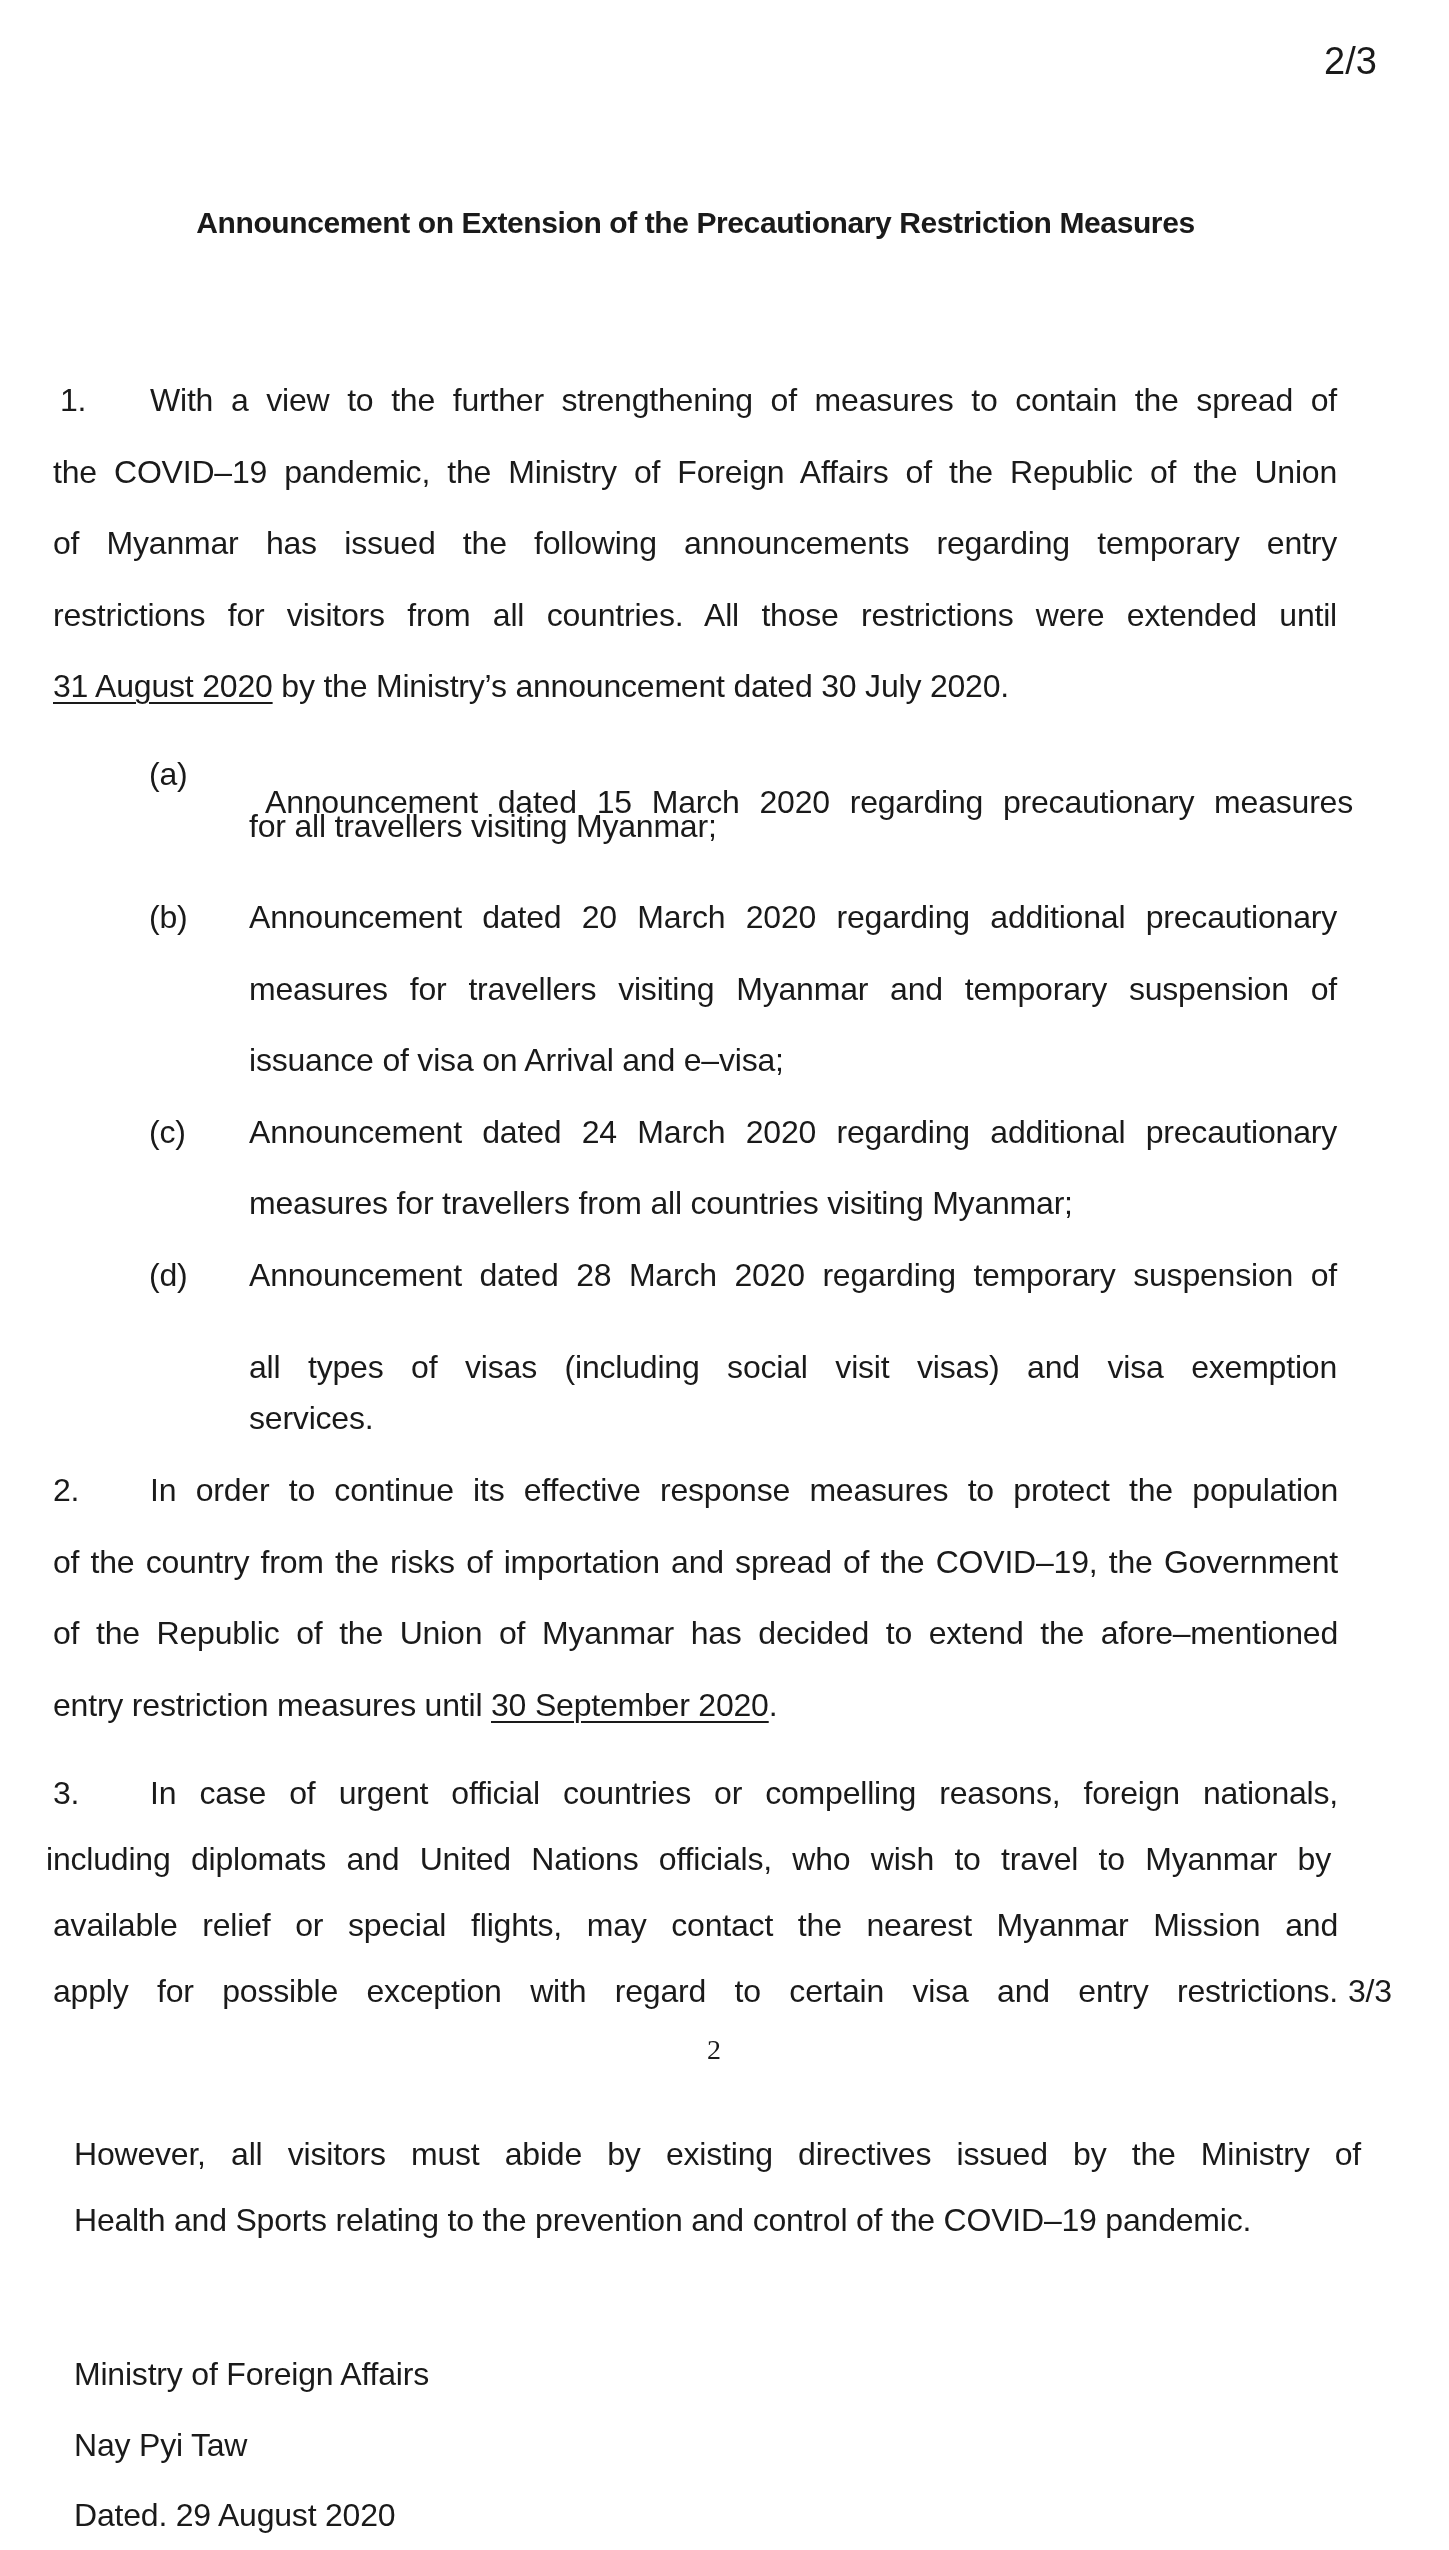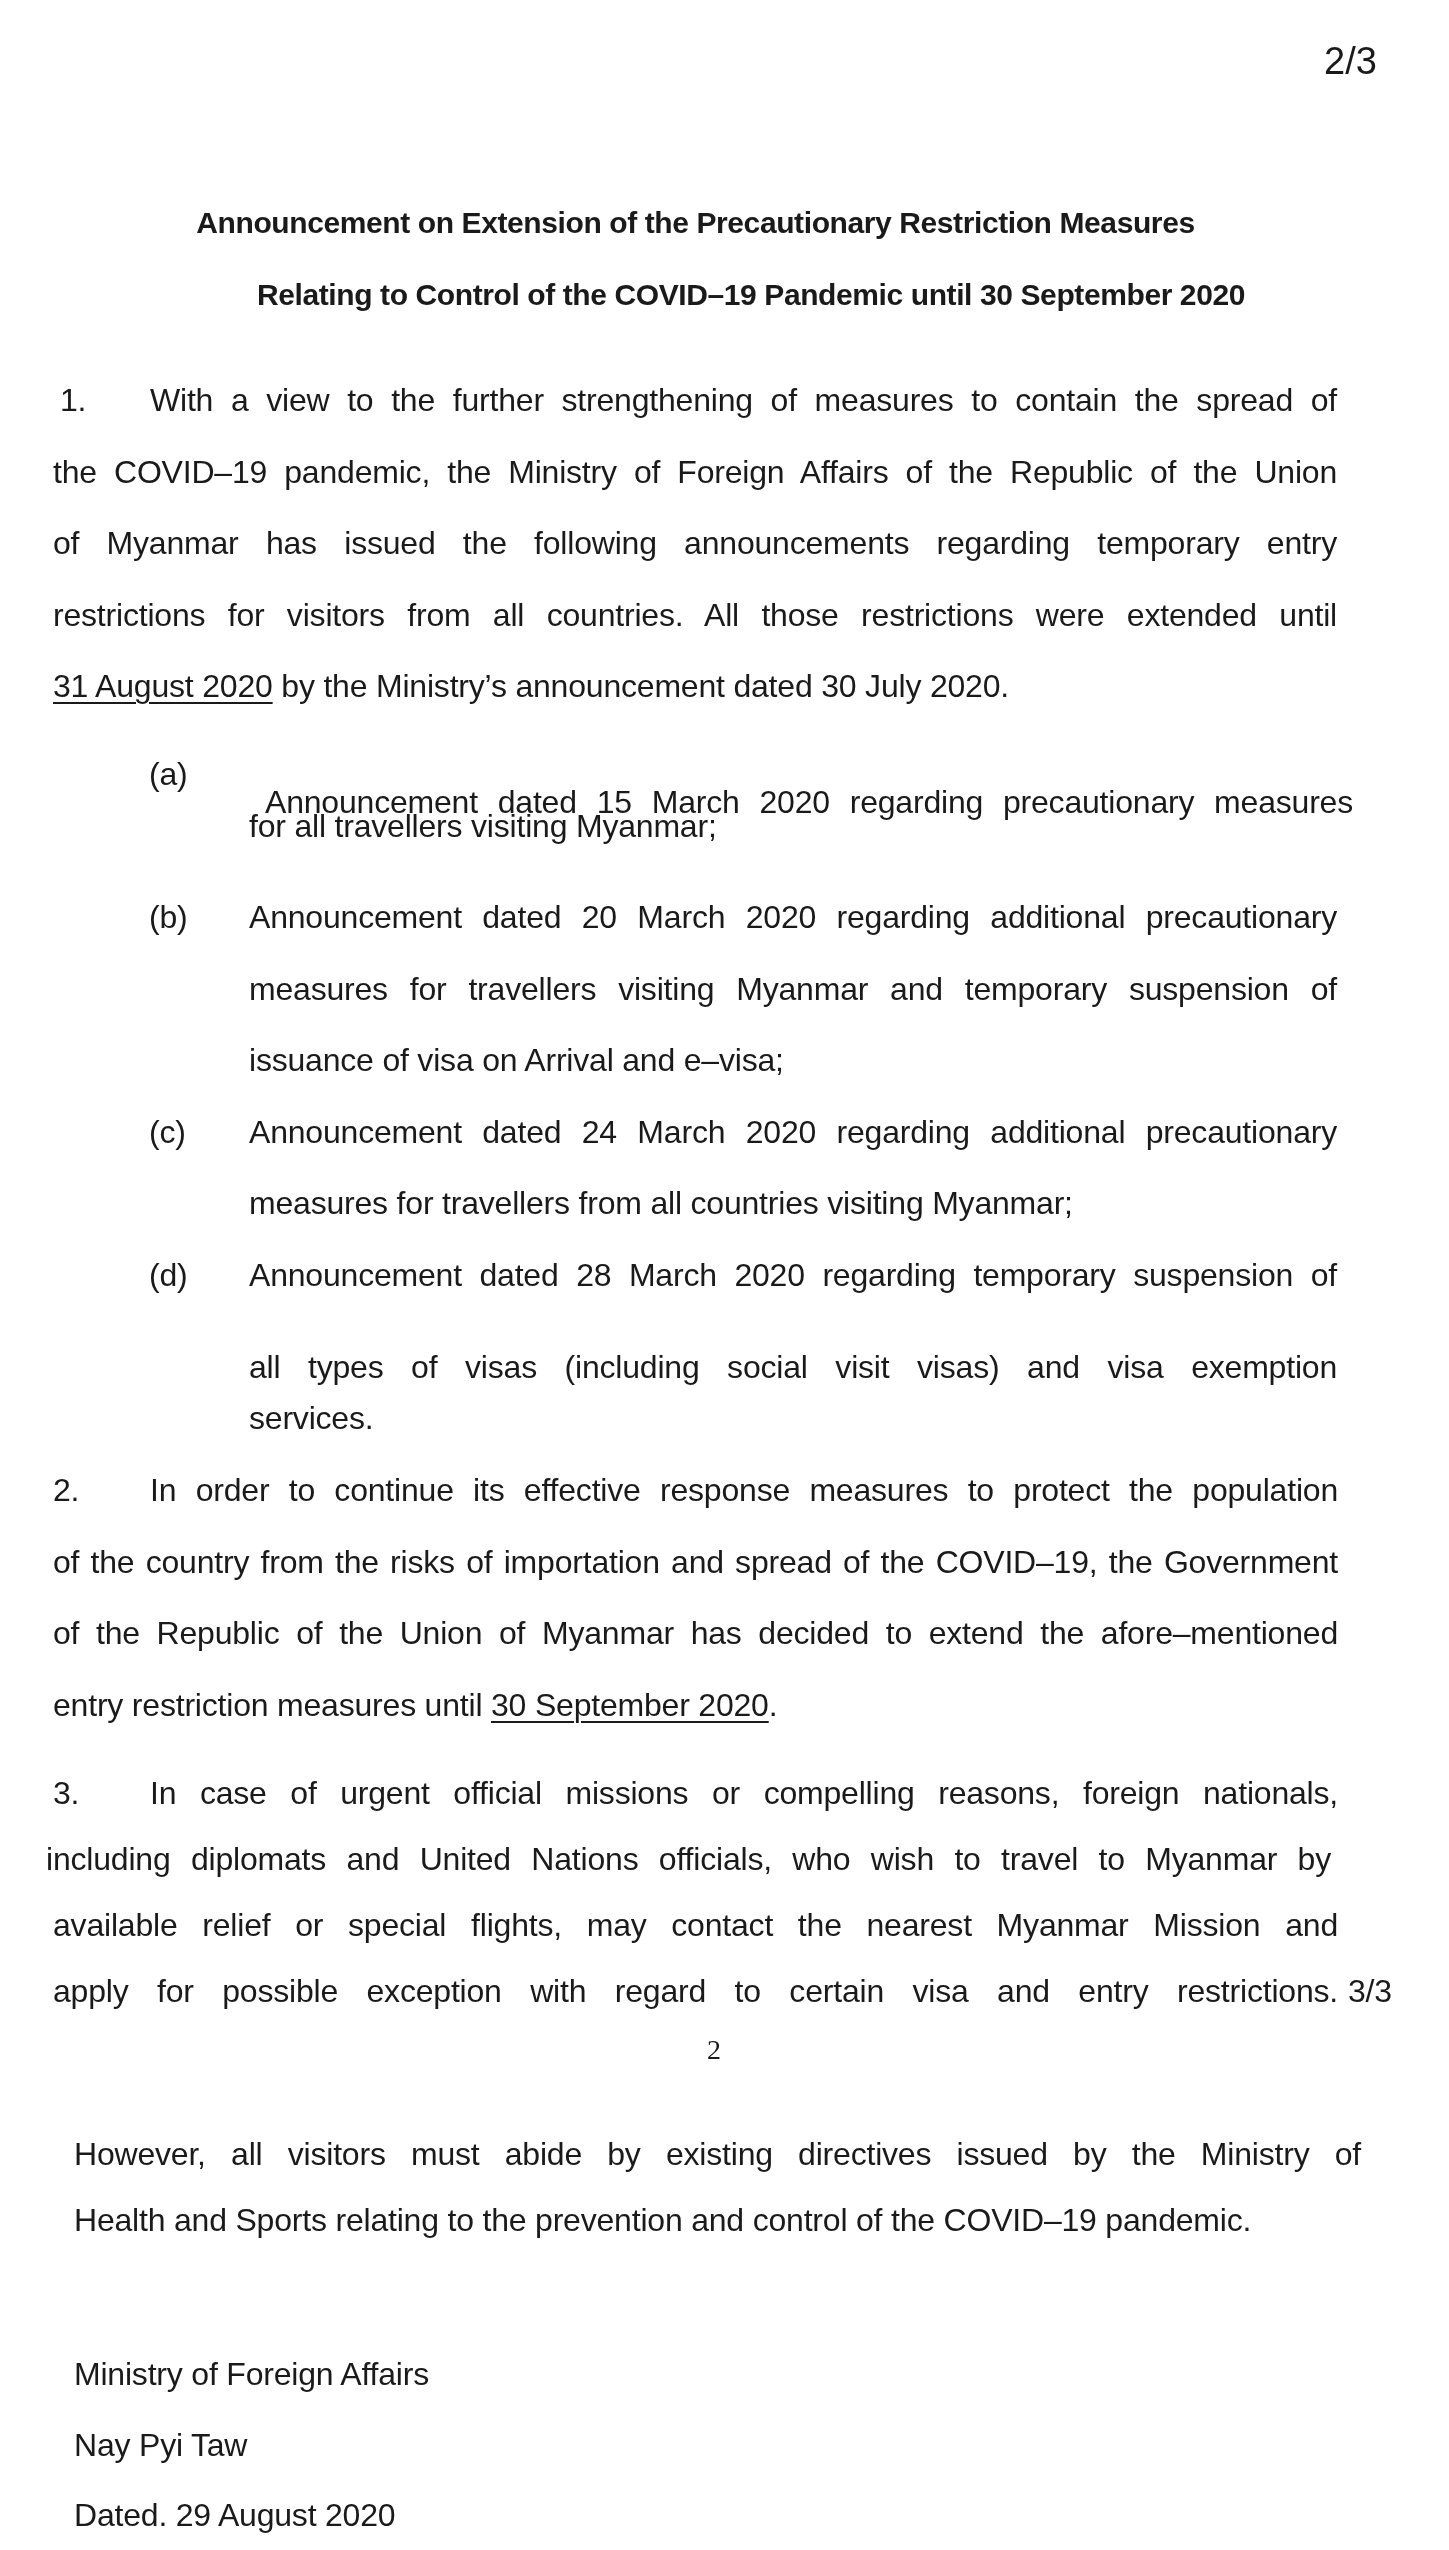--- a/index.html
+++ b/index.html
@@ -14,21 +14,20 @@
   .serif { font-family: "Liberation Serif", "DejaVu Serif", serif; }
 </style>
 </head>
 <body>
 
 <div class="page">
 
   <div class="abs" style="left:1324px; top:42px; font-size:38px; line-height:38px;">2/3</div>
 
   <div class="abs title" style="left:160px; top:204px; width:1071px; text-align:center;">Announcement on Extension of the Precautionary Restriction Measures</div>
-  <div class="abs title" style="left:212px; top:276px; width:1078px; text-align:center;">Relating to Control of the COVID–19 Pandemic until 30 September 2020</div>
 
   <div>
     <div class="line" style="left:60px; top:381px;">1.</div>
     <div class="line just" style="left:150px; top:381px; width:1187px;">With a view to the further strengthening of measures to contain the spread of</div>
     <div class="line just" style="left:53px; top:453px; width:1284px;">the COVID–19 pandemic, the Ministry of Foreign Affairs of the Republic of the Union</div>
     <div class="line just" style="left:53px; top:524px; width:1284px;">of Myanmar has issued the following announcements regarding temporary entry</div>
     <div class="line just" style="left:53px; top:596px; width:1284px;">restrictions for visitors from all countries. All those restrictions were extended until</div>
     <div class="line" style="left:53px; top:667px;"><span class="u">31 August 2020</span><span> by the Ministry’s announcement dated 30 July 2020.</span></div>
   </div>
 
@@ -56,21 +55,21 @@
   <div>
     <div class="line" style="left:53px; top:1471px;">2.</div>
     <div class="line just" style="left:150px; top:1471px; width:1188px;">In order to continue its effective response measures to protect the population</div>
     <div class="line just" style="left:53px; top:1543px; width:1285px;">of the country from the risks of importation and spread of the COVID–19, the Government</div>
     <div class="line just" style="left:53px; top:1614px; width:1285px;">of the Republic of the Union of Myanmar has decided to extend the afore–mentioned</div>
     <div class="line" style="left:53px; top:1686px;"><span>entry restriction measures until </span><span class="u">30 September 2020</span><span>.</span></div>
   </div>
 
   <div>
     <div class="line" style="left:53px; top:1774px;">3.</div>
-    <div class="line just" style="left:150px; top:1774px; width:1188px;">In case of urgent official missions or compelling reasons, foreign nationals,</div>
+    <div class="line just" style="left:150px; top:1774px; width:1188px;">In case of urgent official countries or compelling reasons, foreign nationals,</div>
     <div class="line just" style="left:46px; top:1840px; width:1285px;">including diplomats and United Nations officials, who wish to travel to Myanmar by</div>
     <div class="line just" style="left:53px; top:1906px; width:1285px;">available relief or special flights, may contact the nearest Myanmar Mission and</div>
     <div class="line just" style="left:53px; top:1972px; width:1285px;">apply for possible exception with regard to certain visa and entry restrictions.</div>
     <div class="line" style="left:1348px; top:1972px;">3/3</div>
   </div>
 
   <div class="abs serif" style="left:707px; top:2032px; font-size:28px; line-height:36px;">2</div>
 
   <div>
     <div class="line just" style="left:74px; top:2135px; width:1287px;">However, all visitors must abide by existing directives issued by the Ministry of</div>

